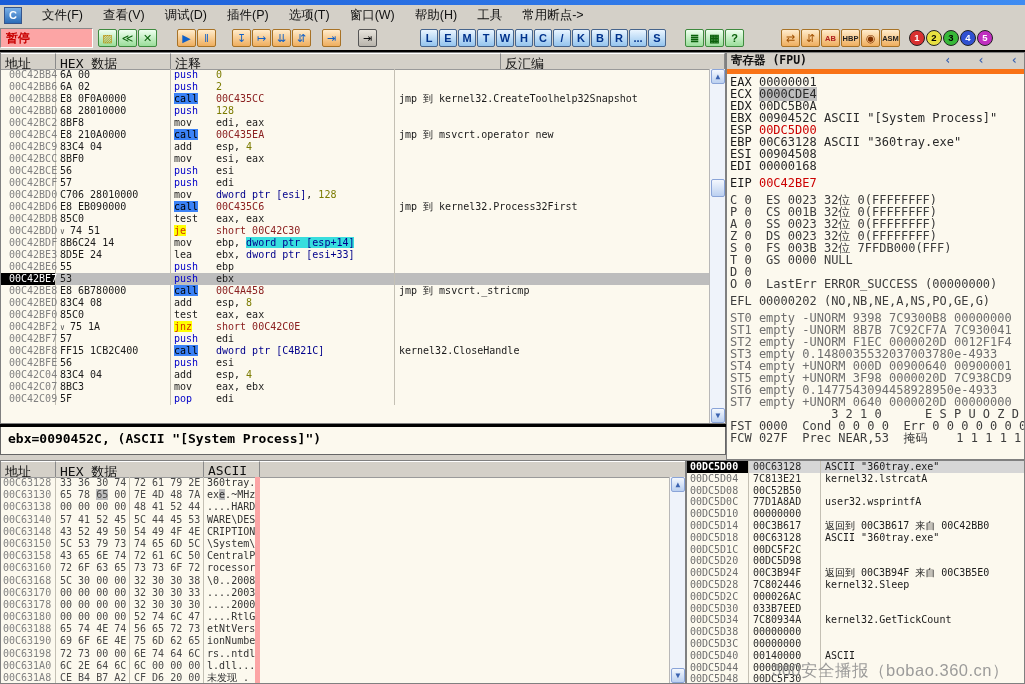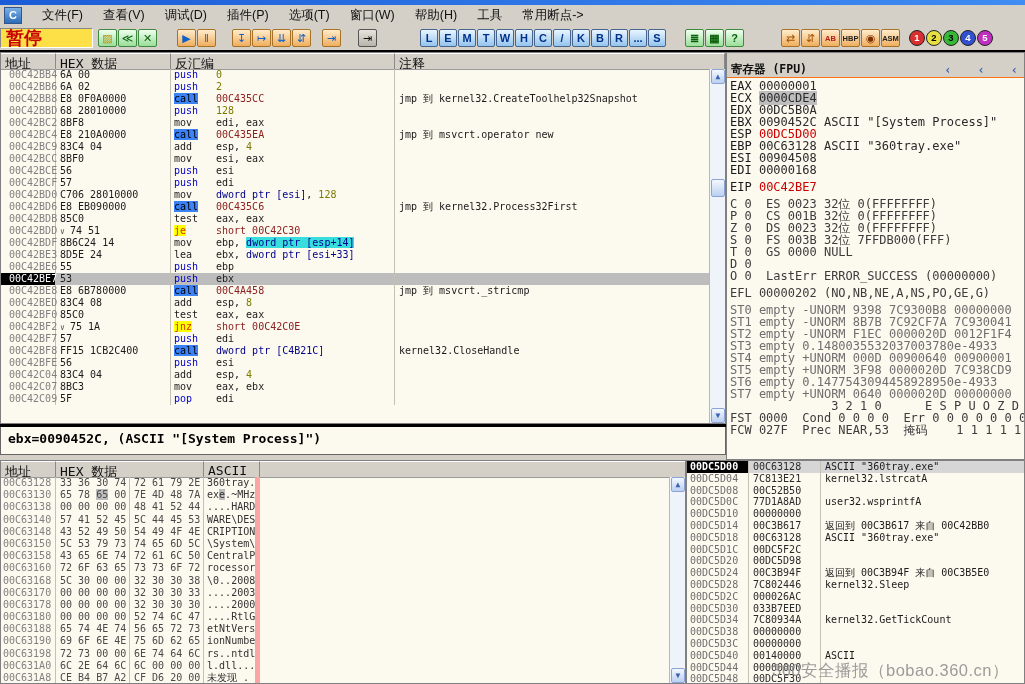--- a/index.html
+++ b/index.html
@@ -8,22 +8,22 @@
   .mono{font-family:"DejaVu Sans Mono","DejaVu Sans",monospace}
 
   #titlebar{height:5px;background:linear-gradient(90deg,#1a5cd8,#3f8cf2)}
   #menubar{height:21px;display:flex;align-items:center;padding-left:4px;background:#D4D0C8}
   #app-icon{width:16px;height:15px;background:linear-gradient(#7ab0e8,#2b6cb8);color:#fff;
             font-weight:bold;font-size:11px;text-align:center;line-height:15px;
             border:1px solid #34548c;margin-right:10px}
   .mitem{font-size:12.5px;color:#101010;padding:2px 10px;white-space:nowrap}
 
   #toolbar{height:24px;display:flex;align-items:center;padding-left:0}
-  #pause-box{width:93px;height:20px;background:#fde047;color:#C80000;font-weight:bold;
-             font-size:18px;line-height:19px;padding-left:5px;box-sizing:border-box;
+  #pause-box{width:93px;height:20px;background:#fca5a5;color:#C80000;font-weight:bold;
+             font-size:12px;line-height:19px;padding-left:5px;box-sizing:border-box;
              border:1px solid #888;border-right-color:#fff;border-bottom-color:#fff}
   .tgroup{display:inline-flex}
   .tbtn{display:inline-flex;align-items:center;justify-content:center;width:19px;height:18px;
         border:1px solid #7a7a7a;border-radius:2px;margin-right:1px;font-size:11px;
         box-sizing:border-box;cursor:default;overflow:hidden}
   .tb-green{background:linear-gradient(#f0fff0,#9ade9a);border-color:#3f8a3f}
   .tb-green2{background:linear-gradient(#f0fff0,#9ade9a);border-color:#3f8a3f;color:#0a600a;font-weight:bold}
   .tb-orange{background:linear-gradient(#ffeccc,#efae5e);border-color:#a87226}
   .tb-dark{background:linear-gradient(#e8e4dc,#b8b4ac);border-color:#555}
   .tb-blue{background:linear-gradient(#eaf5ff,#94c4ee);border-color:#46648c;color:#00328c;
@@ -62,22 +62,22 @@
         font-size:8px;text-align:center;line-height:14px;box-sizing:border-box}
 
   
   #blackline{position:absolute;left:0;top:372px;width:726px;height:3px;background:#000}
   #info{position:absolute;left:0;top:375px;width:726px;height:28px;background:#FCF9EE;
         border:1px solid #666;border-top:none;box-sizing:border-box;color:#000;
         font:bold 13px "DejaVu Sans Mono","DejaVu Sans",monospace;padding:4px 0 0 7px;white-space:pre}
 
   
   #registers{left:726px;top:0;width:299px;height:408px;overflow:hidden}
-  #reg-head{display:flex;height:16px;background:#D4D0C8;border-bottom:1px solid #f97316;
-            align-items:flex-end;padding:8px 6px 0 4px}
+  #reg-head{display:flex;height:16px;background:#D4D0C8;border-bottom:5px solid #f97316;
+            align-items:flex-start;padding:0 6px 0 4px}
   #reg-title{font-size:11.5px;font-weight:bold;color:#101010;flex:1}
   .chev{color:#3A62B0;font-size:12px;font-weight:bold;margin-left:26px;line-height:14px}
   #reg-lines{padding:2px 0 0 3px}
   .rline{font-size:12px;line-height:12px;white-space:pre}
   .rgap{margin-top:5px}
   .t-l{color:#1a1a1a}.t-v{color:#2a2a2a}.t-r{color:#CC0000}
   .t-hl{background:#BDBDBD;color:#2a2a2a}.t-f{color:#3c3c3c}.t-s{color:#6e6e6e}
 
   
   #dump{left:0;top:408px;width:686px;height:224px;overflow:hidden}
@@ -178,22 +178,22 @@
       <span class="tbtn circ" style="background: rgb(192, 48, 192); color: rgb(255, 255, 255);">5</span>
     </span>
   </div>
 
 <div id="main">
 
   <div id="disasm" class="panel mono">
     <div class="phead" id="disasm-head">
         <div class="hcell" style="width: 55px;">地址</div>
         <div class="hcell" style="width: 115px;">HEX 数据</div>
+        <div class="hcell" style="flex: 1 1 0%;">注释</div>
         <div class="hcell" style="width: 224px;">反汇编</div>
-        <div class="hcell" style="flex: 1 1 0%;">注释</div>
       </div>
     <div id="disasm-rows">
         <div class="drow"><span class="c-addr">00C42BB4</span><span class="c-hex">6A 00</span><span class="c-dis"><span class="mn"><span class="mn-b">push</span></span><span class="t-o">0</span></span><span class="c-cmt"></span></div>
         <div class="drow"><span class="c-addr">00C42BB6</span><span class="c-hex">6A 02</span><span class="c-dis"><span class="mn"><span class="mn-b">push</span></span><span class="t-o">2</span></span><span class="c-cmt"></span></div>
         <div class="drow"><span class="c-addr">00C42BB8</span><span class="c-hex">E8 0F0A0000</span><span class="c-dis"><span class="mn"><span class="mn-c">call</span></span><span class="t-a">00C435CC</span></span><span class="c-cmt">jmp 到 kernel32.CreateToolhelp32Snapshot</span></div>
         <div class="drow"><span class="c-addr">00C42BBD</span><span class="c-hex">68 28010000</span><span class="c-dis"><span class="mn"><span class="mn-b">push</span></span><span class="t-o">128</span></span><span class="c-cmt"></span></div>
         <div class="drow"><span class="c-addr">00C42BC2</span><span class="c-hex">8BF8</span><span class="c-dis"><span class="mn"><span class="mn-k">mov</span></span><span class="t-k">edi, eax</span></span><span class="c-cmt"></span></div>
         <div class="drow"><span class="c-addr">00C42BC4</span><span class="c-hex">E8 210A0000</span><span class="c-dis"><span class="mn"><span class="mn-c">call</span></span><span class="t-a">00C435EA</span></span><span class="c-cmt">jmp 到 msvcrt.operator new</span></div>
         <div class="drow"><span class="c-addr">00C42BC9</span><span class="c-hex">83C4 04</span><span class="c-dis"><span class="mn"><span class="mn-k">add</span></span><span class="t-k">esp, </span><span class="t-o">4</span></span><span class="c-cmt"></span></div>
         <div class="drow"><span class="c-addr">00C42BCC</span><span class="c-hex">8BF0</span><span class="c-dis"><span class="mn"><span class="mn-k">mov</span></span><span class="t-k">esi, eax</span></span><span class="c-cmt"></span></div>
@@ -240,20 +240,21 @@
         <div class="rline"><span class="t-l">ECX </span><span class="t-hl">0000CDE4</span></div>
         <div class="rline"><span class="t-l">EDX </span><span class="t-v">00DC5B0A</span></div>
         <div class="rline"><span class="t-l">EBX </span><span class="t-v">0090452C</span><span class="t-v"> ASCII "[System Process]"</span></div>
         <div class="rline"><span class="t-l">ESP </span><span class="t-r">00DC5D00</span></div>
         <div class="rline"><span class="t-l">EBP </span><span class="t-v">00C63128</span><span class="t-v"> ASCII "360tray.exe"</span></div>
         <div class="rline"><span class="t-l">ESI </span><span class="t-v">00904508</span></div>
         <div class="rline"><span class="t-l">EDI </span><span class="t-v">00000168</span></div>
         <div class="rline rgap"><span class="t-l">EIP </span><span class="t-r">00C42BE7</span></div>
         <div class="rline rgap"><span class="t-f">C 0  ES 0023 32位 0(FFFFFFFF)</span></div>
         <div class="rline"><span class="t-f">P 0  CS 001B 32位 0(FFFFFFFF)</span></div>
+        <div class="rline"><span class="t-f">A 0  SS 0023 32位 0(FFFFFFFF)</span></div>
         <div class="rline"><span class="t-f">Z 0  DS 0023 32位 0(FFFFFFFF)</span></div>
         <div class="rline"><span class="t-f">S 0  FS 003B 32位 7FFDB000(FFF)</span></div>
         <div class="rline"><span class="t-f">T 0  GS 0000 NULL</span></div>
         <div class="rline"><span class="t-f">D 0</span></div>
         <div class="rline"><span class="t-f">O 0  LastErr ERROR_SUCCESS (00000000)</span></div>
         <div class="rline rgap"><span class="t-f">EFL 00000202 (NO,NB,NE,A,NS,PO,GE,G)</span></div>
         <div class="rline rgap"><span class="t-s">ST0 empty -UNORM 9398 7C9300B8 00000000</span></div>
         <div class="rline"><span class="t-s">ST1 empty -UNORM 8B7B 7C92CF7A 7C930041</span></div>
         <div class="rline"><span class="t-s">ST2 empty -UNORM F1EC 0000020D 0012F1F4</span></div>
         <div class="rline"><span class="t-s">ST3 empty 0.1480035532037003780e-4933</span></div>

